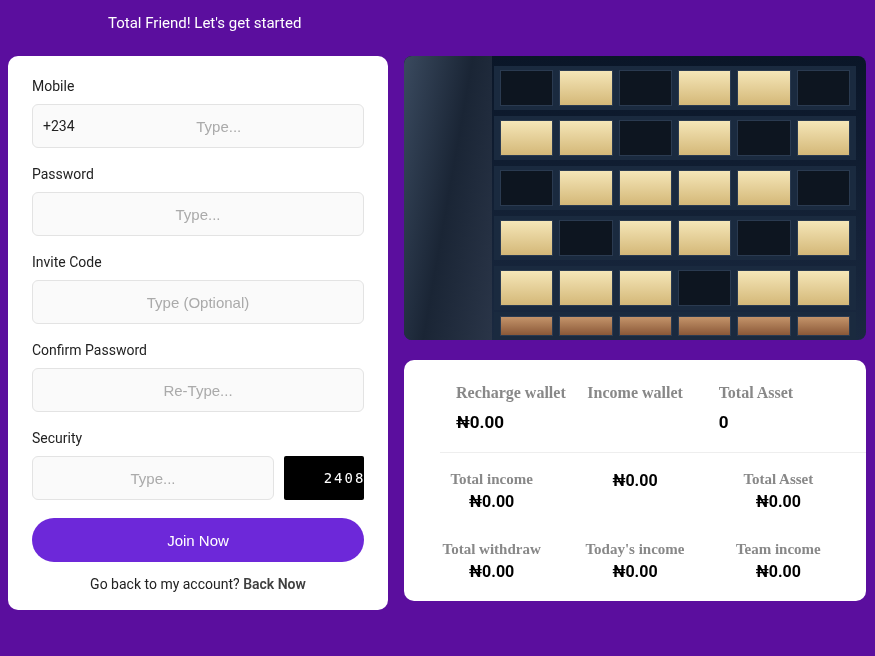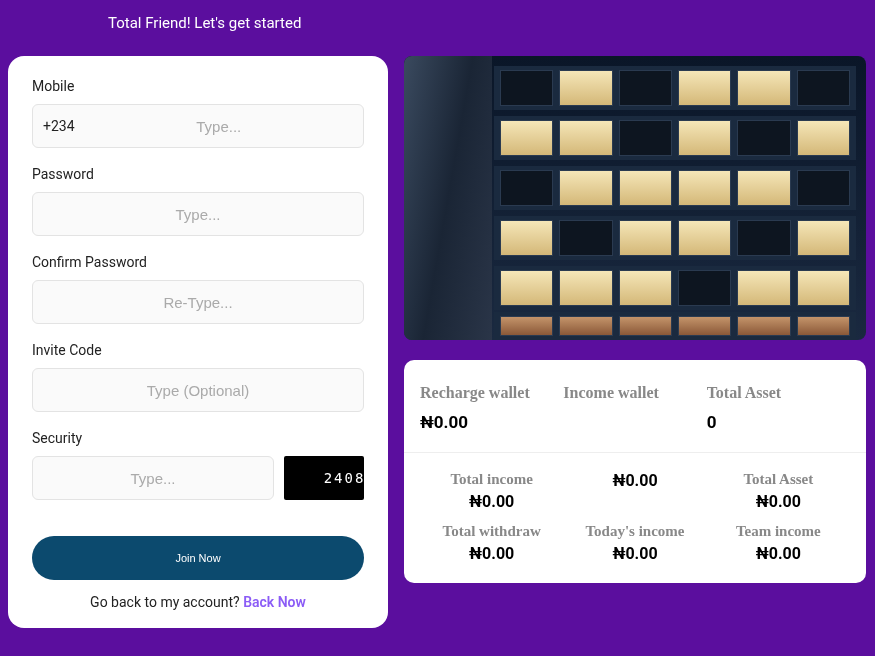--- a/index.html
+++ b/index.html
@@ -17,21 +17,21 @@
     position: absolute;
     top: 14px;
     left: 108px;
   }
   .left-card {
     position: absolute;
     top: 56px;
     left: 8px;
     width: 380px;
     background: #fff;
-    border-radius: 16px;
+    border-radius: 10px;
     padding: 22px 24px 18px 24px;
   }
   .form-group { margin-bottom: 18px; }
   .form-label {
     font-size: 14px;
     color: #222;
     margin-bottom: 10px;
     display: block;
   }
   .input-wrap {
@@ -75,37 +75,36 @@
     justify-content: center;
     font-size: 14px;
     letter-spacing: 2px;
     font-family: monospace;
     border-radius: 2px;
     padding-left: 41px;
   }
   .join-btn {
     width: 100%;
     height: 44px;
-    background: #0c4a6e;
+    background: #6d28d9;
     color: #fff;
     border: none;
     border-radius: 22px;
-    font-size: 11px;
+    font-size: 15px;
     cursor: pointer;
-    margin-top: 18px;
   }
   .back-line {
     text-align: center;
     font-size: 14px;
     color: #222;
     margin-top: 14px;
   }
   .back-link {
     font-weight: 600;
-    color: #8b5cf6;
+    color: #404040;
     cursor: pointer;
   }
 
   .hero-img {
     position: absolute;
     top: 56px;
     left: 404px;
     width: 462px;
     height: 284px;
     border-radius: 8px;
@@ -148,39 +147,40 @@
     left: 404px;
     width: 462px;
     background: #fff;
     border-radius: 10px;
     padding: 0;
   }
   .wallet-top {
     display: flex;
     padding: 24px 16px 20px 16px;
     border-bottom: 1px solid #eee;
+    margin-left: 36px;
   }
   .wallet-col { flex: 1; }
   .wallet-label {
     font-family: Georgia, "Times New Roman", serif;
     color: #888;
     font-size: 16px;
     font-weight: 600;
     margin-bottom: 10px;
   }
   .wallet-value {
     font-size: 17px;
     font-weight: 700;
     color: #000;
   }
   .wallet-bottom {
     display: grid;
     grid-template-columns: 1fr 1fr 1fr;
     padding: 18px 16px 20px 16px;
-    row-gap: 12px;
+    row-gap: 30px;
     text-align: center;
   }
   .stat-label {
     font-family: Georgia, "Times New Roman", serif;
     color: #888;
     font-size: 15px;
     font-weight: 600;
     margin-bottom: 4px;
   }
   .stat-value {
@@ -205,30 +205,30 @@
   </div>
 
   <div class="form-group">
     <label class="form-label">Password</label>
     <div class="input-wrap">
       <input class="text-input" type="password" placeholder="Type..." style="">
     </div>
   </div>
 
   <div class="form-group">
+    <label class="form-label">Invite Code</label>
+    <div class="input-wrap">
+      <input class="text-input" type="text" placeholder="Type (Optional)" style="">
+    </div>
+  </div>
+
+  <div class="form-group">
     <label class="form-label">Confirm Password</label>
     <div class="input-wrap">
       <input class="text-input" type="password" placeholder="Re-Type..." style="">
-    </div>
-  </div>
-
-  <div class="form-group">
-    <label class="form-label">Invite Code</label>
-    <div class="input-wrap">
-      <input class="text-input" type="text" placeholder="Type (Optional)" style="">
     </div>
   </div>
 
   <div class="form-group">
     <label class="form-label">Security</label>
     <div class="security-row">
       <div class="input-wrap">
         <input class="text-input" type="text" placeholder="Type..." style="">
       </div>
       <div class="captcha-box">2408</div>

